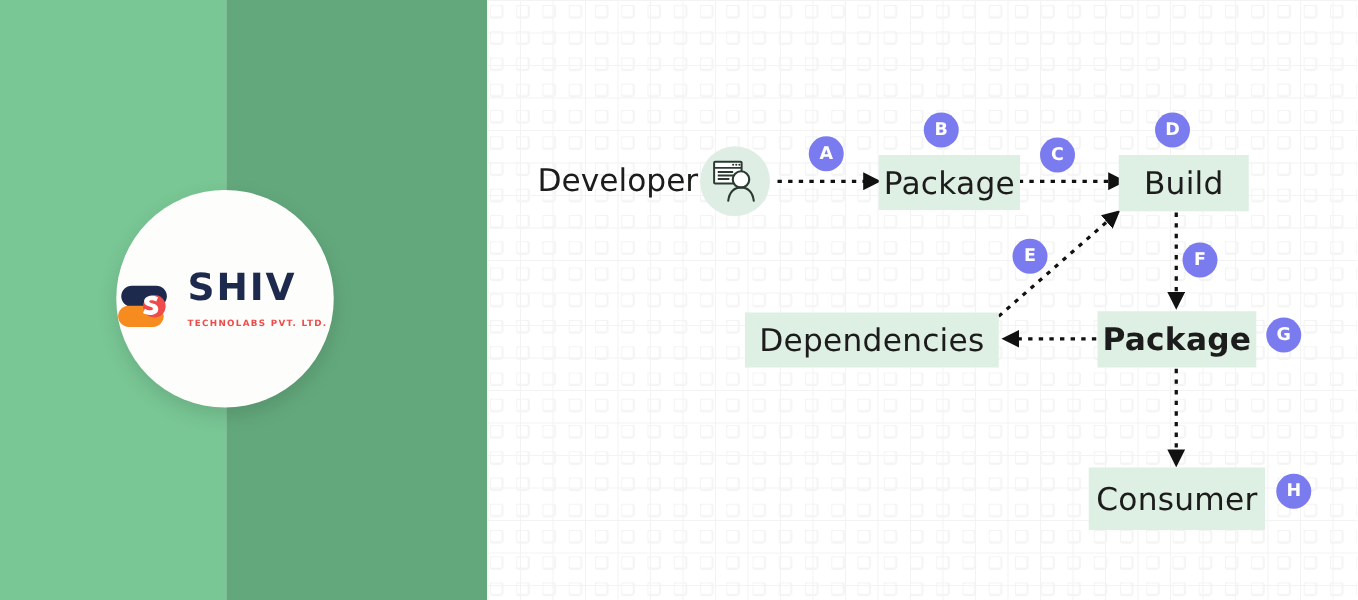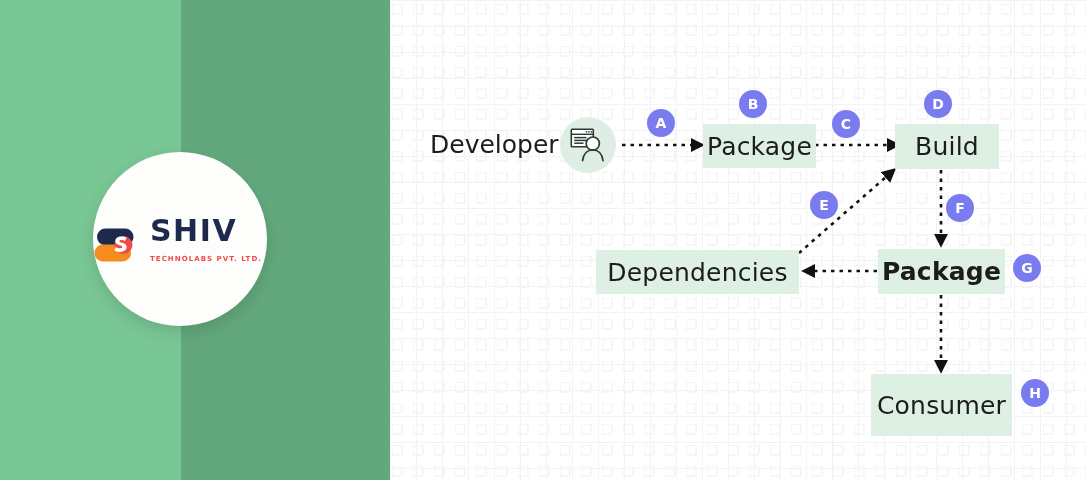--- a/index.html
+++ b/index.html
@@ -223,21 +223,21 @@
     </div>
 
     <div class="node" style="left:313px; top:124px; width:113px; height:44px;">Package</div>
 
     <div class="node" style="left:505px; top:124px; width:104px; height:45px;">Build</div>
 
     <div class="node" style="left:206px; top:250px; width:203px; height:44px;">Dependencies</div>
 
     <div class="node" style="left:488px; top:249px; width:127px; height:45px;font-weight:bold;">Package</div>
 
-    <div class="node" style="left:481px; top:374px; width:141px; height:62px;">Consumer</div>
+    <div class="node" style="left:481px; top:374px; width:141px; height:50px;">Consumer</div>
 
     <div class="badge" style="left:257px; top:109px;">A</div>
     <div class="badge" style="left:349px; top:90px;">B</div>
     <div class="badge" style="left:442px; top:110px;">C</div>
     <div class="badge" style="left:534px; top:90px;">D</div>
     <div class="badge" style="left:420px; top:191px;">E</div>
     <div class="badge" style="left:556px; top:194px;">F</div>
     <div class="badge" style="left:623px; top:254px;">G</div>
     <div class="badge" style="left:631px; top:379px;">H</div>
 

